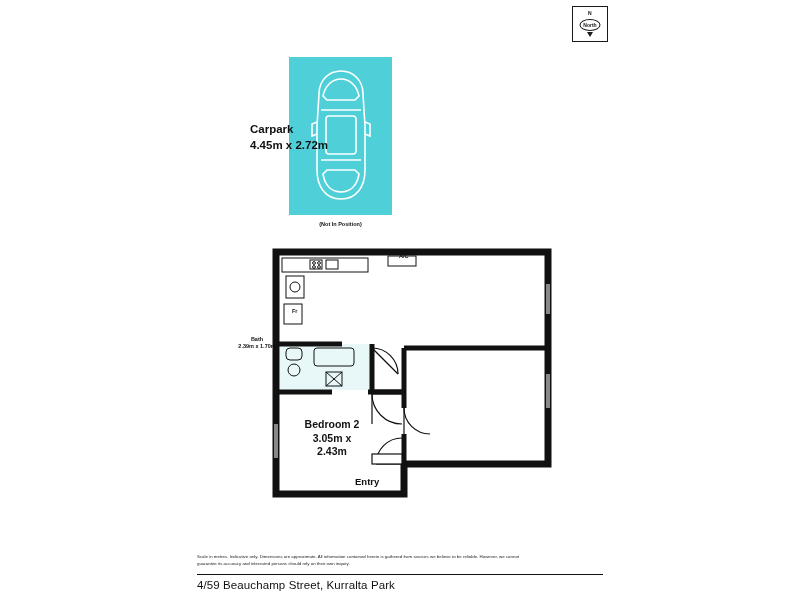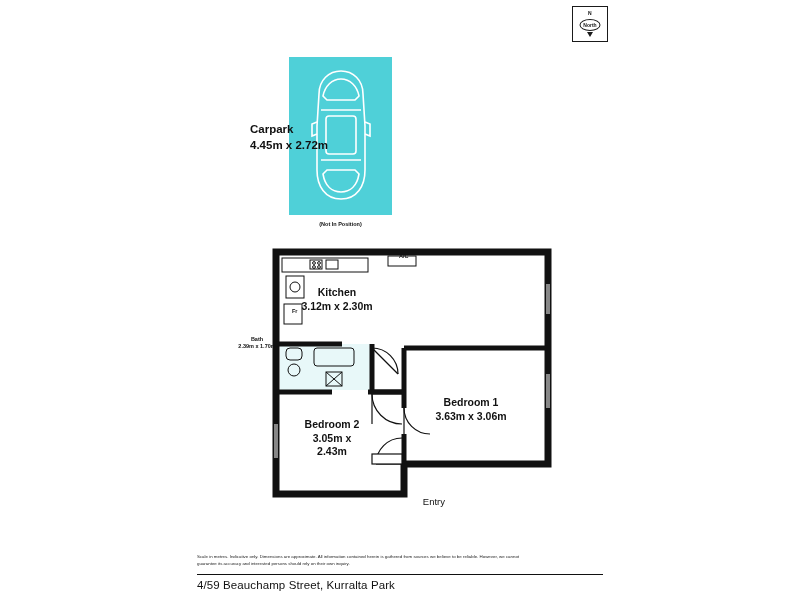--- a/index.html
+++ b/index.html
@@ -157,25 +157,25 @@
     font-weight: bold;
   }
   .tiny-tag {
     position: absolute;
     font-size: 5.5px;
     font-weight: bold;
   }
   .entry-label {
     position: absolute;
     left: 355px;
-    top: 496px;
+    top: 476px;
     width: 90px;
-    text-align: right;
+    text-align: left;
     font-size: 9.5px;
-    font-weight: normal;
+    font-weight: bold;
   }
 
   
   .disclaimer {
     position: absolute;
     left: 197px;
     top: 554px;
     width: 330px;
     font-size: 4.4px;
     line-height: 1.55;
@@ -317,30 +317,22 @@
         <path d="M100 146 A30 30 0 0 0 130 176"></path>
         <line x1="100" y1="146" x2="100" y2="176"></line>
 
         <path d="M104 216 A26 26 0 0 1 130 190"></path>
         <line x1="104" y1="216" x2="130" y2="216"></line>
         <rect x="100" y="206" width="30" height="10" fill="#ffffff" stroke="#111111"></rect>
       </g>
     </svg>
   </div>
 
-  <div class="room-label" style="left:282px; top:286px; width:110px;">
-    <span class="name">Kitchen</span>
-    <span class="dims">3.12m x 2.30m</span>
-  </div>
-
-
-  <div class="room-label" style="left:404px; top:396px; width:134px;">
-    <span class="name">Bedroom 1</span>
-    <span class="dims">3.63m x 3.06m</span>
-  </div>
+
+
 
   <div class="room-label" style="left:284px; top:418px; width:96px;">
     <span class="name">Bedroom 2</span>
     <span class="dims">3.05m x</span>
     <span class="dims">2.43m</span>
   </div>
 
   <div class="small-label" style="left:226px; top:336px; width:62px;">
     <span class="name">Bath</span>
     <span class="dims">2.39m x 1.70m</span>

